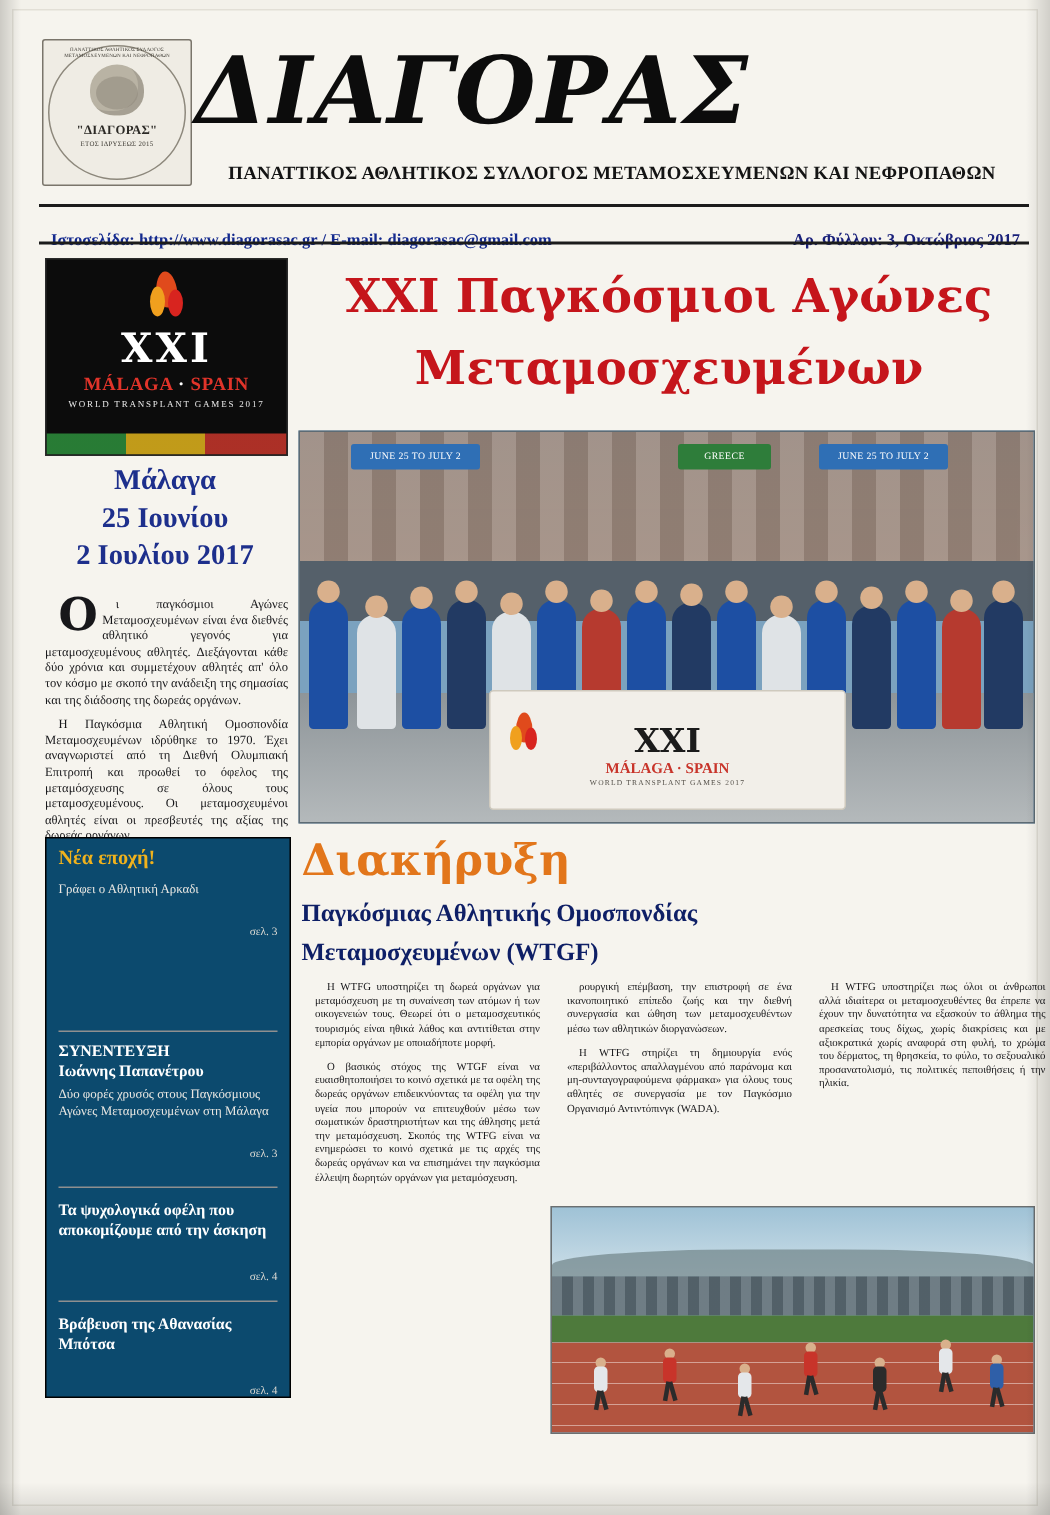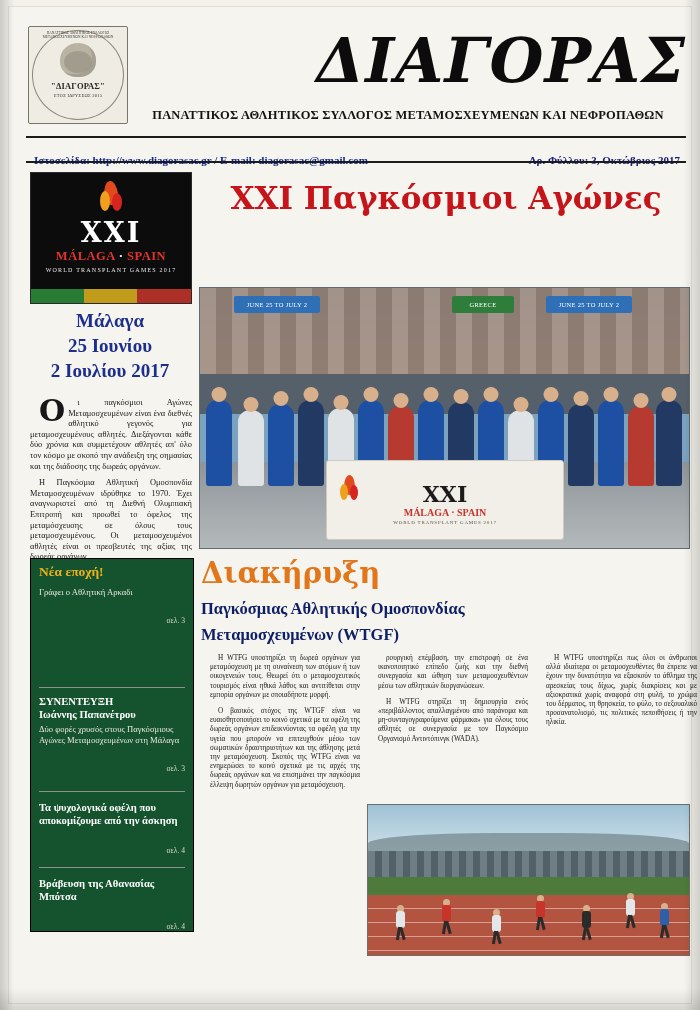--- a/index.html
+++ b/index.html
@@ -51,21 +51,21 @@
   .logo-badge .lyear{
     position:absolute;left:0;top:66px;width:100%;
     font-size:4.6px;color:#3a3730;letter-spacing:.2px;
   }
   .logo-badge .ltop{
     position:absolute;left:0;top:4px;width:100%;
     font-size:3.4px;color:#3a3730;letter-spacing:.1px;
   }
   .title{
     position:absolute;left:104px;top:0px;width:556px;
-    text-align:right;
+    text-align:left;
     font-family:"DejaVu Serif", serif;
     font-weight:bold;font-style:italic;
     font-size:62px;line-height:74px;color:#0c0c0c;
     letter-spacing:1px;
     white-space:nowrap;
   }
   .subtitle{
     position:absolute;left:104px;top:84px;width:556px;
     text-align:center;
     font-size:12.5px;font-weight:bold;color:#141414;
@@ -139,21 +139,21 @@
   }
   .intro p{margin:0 0 6px 0;text-indent:9px;}
   .intro .dropcap{
     float:left;font-size:30px;line-height:24px;font-weight:bold;
     padding-right:3px;padding-top:1px;font-family:"DejaVu Serif",serif;
   }
 
   
   .sidebar{
     position:absolute;left:22px;top:552px;width:162px;height:372px;
-    background:#14532d;color:#fff;
+    background:#0c4a6e;color:#fff;
     border:1px solid #000;
   }
   .sb-head{
     position:absolute;left:8px;top:5px;
     color:#f0b21c;font-weight:bold;font-size:13.5px;
   }
   .sb-item{position:absolute;left:8px;width:146px;}
   .sb-title{
     font-size:10.6px;line-height:13.4px;font-weight:bold;color:#ffffff;
   }
@@ -363,20 +363,21 @@
       <div class="sb-line" style="top:308px;"></div>
 
       <div class="sb-item" style="top:318px;">
         <div class="sb-title">Βράβευση της Αθανασίας Μπότσα</div>
         <div class="sb-page">σελ. 4</div>
       </div>
     </div>
 
     <div class="headline">
       <span>XXI Παγκόσμιοι Αγώνες</span>
+      <span class="l2">Μεταμοσχευμένων</span>
     </div>
 
     <div class="photo1">
       <div class="p1-sky"></div>
       <div class="p1-build"></div>
       <div class="p1-wall"></div>
       <div class="p1-ground"></div>
 
       <div class="p1-sign" style="left:34px;width:86px;">JUNE 25 TO JULY 2</div>
       <div class="p1-sign g" style="left:252px;width:62px;">GREECE</div>

